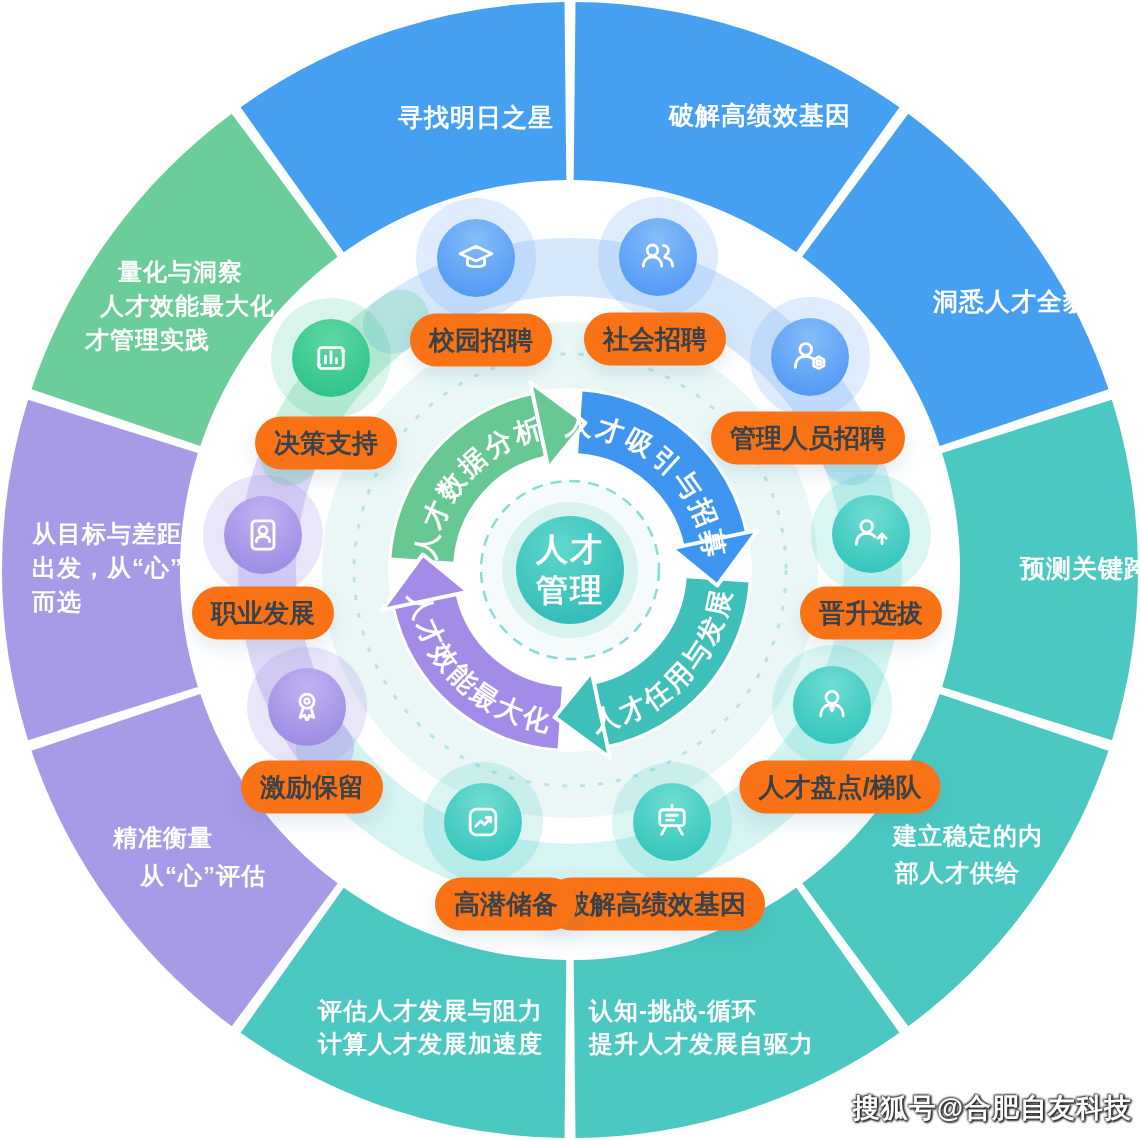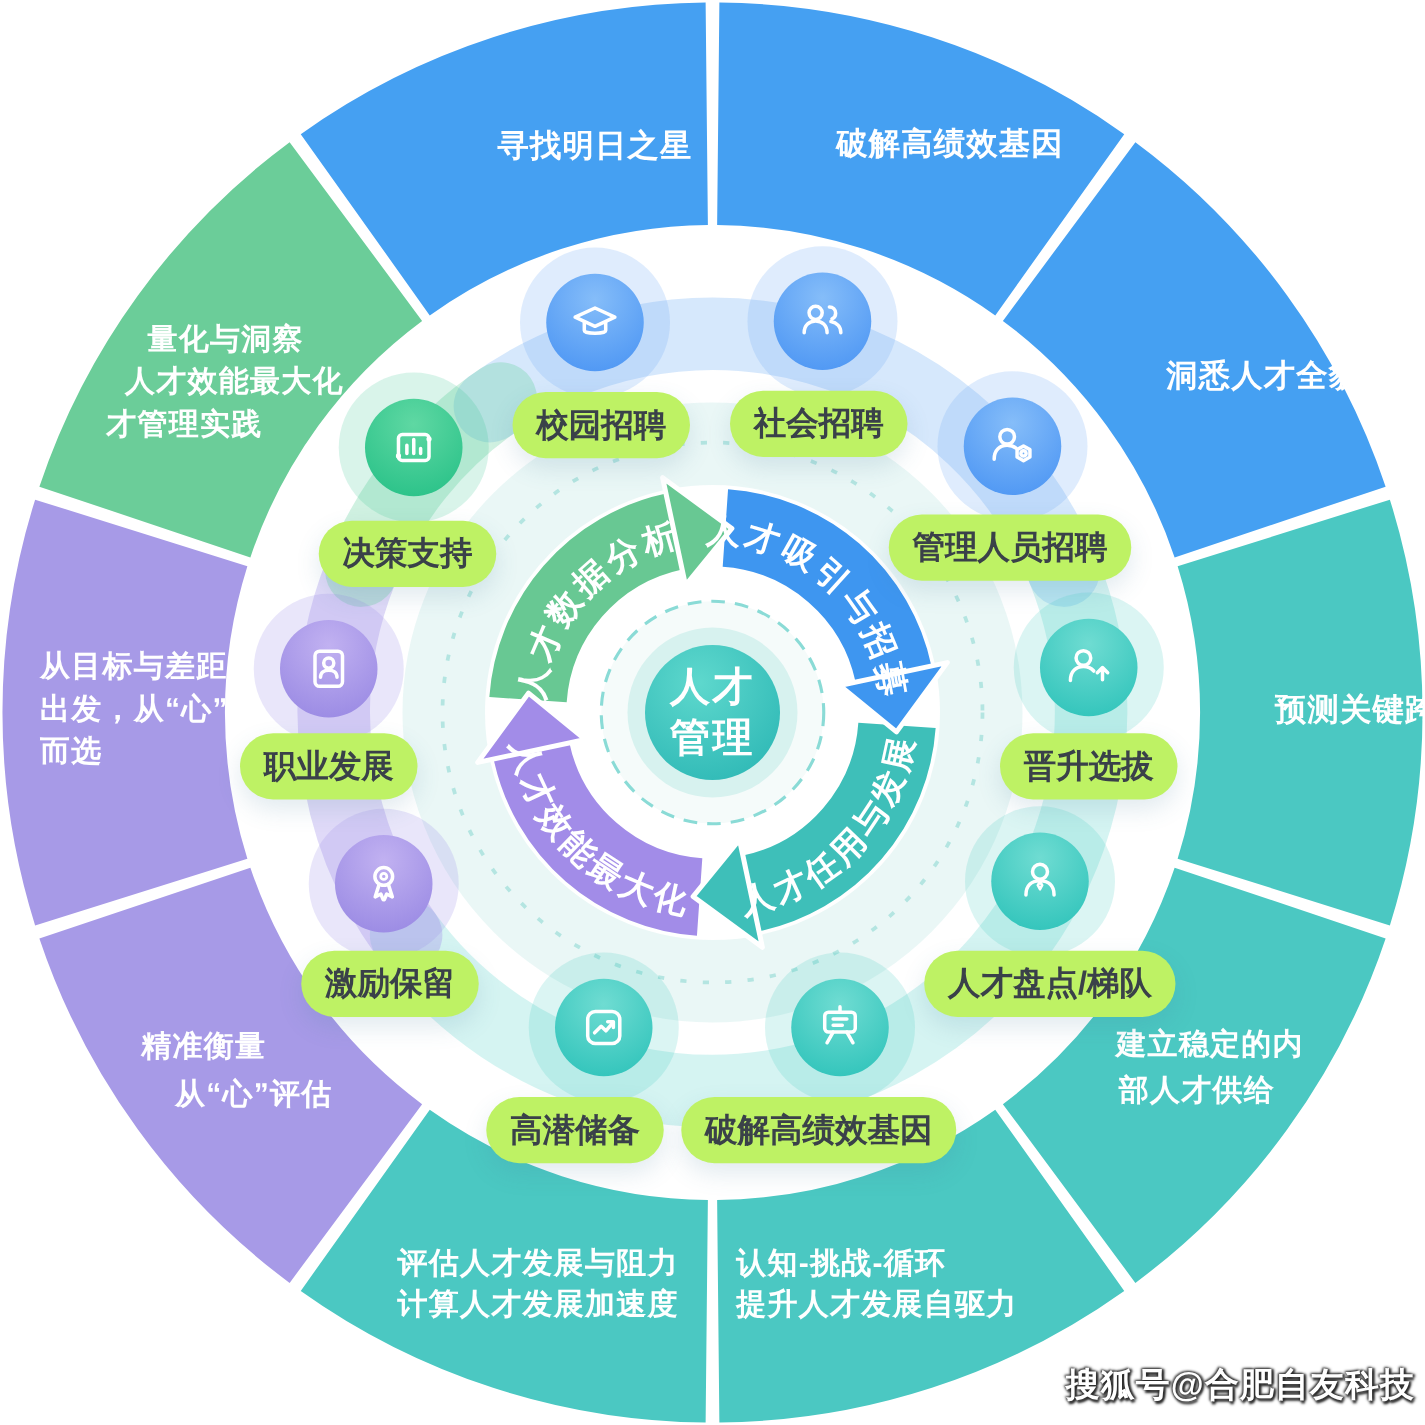--- a/index.html
+++ b/index.html
@@ -19,21 +19,21 @@
   .halo-teal{background:rgba(55,199,190,0.18);}
   .halo-purple{background:rgba(155,139,230,0.22);}
   .halo-green{background:rgba(46,196,140,0.18);}
   .icon-circle{position:absolute;width:78px;height:78px;border-radius:50%;
     transform:translate(-50%,-50%);display:flex;align-items:center;justify-content:center;}
   .ic-blue{background:radial-gradient(circle at 50% 26%,#85bdf9,#4792f3);}
   .ic-teal{background:radial-gradient(circle at 50% 26%,#6fdcd2,#29c1b8);}
   .ic-purple{background:radial-gradient(circle at 50% 26%,#c1b1f1,#9585e2);}
   .ic-green{background:radial-gradient(circle at 50% 26%,#5fd8a3,#23bf85);}
   .icon-circle svg{display:block;}
-  .pill{position:absolute;transform:translate(-50%,-50%);background:#bef264;
+  .pill{position:absolute;transform:translate(-50%,-50%);background:#f97316;
     border-radius:28px;padding:9px 19px;font-size:26px;font-weight:600;color:#3a4149;
     white-space:nowrap;box-shadow:0 8px 20px rgba(70,125,155,0.16);}
   
   .center-label{position:absolute;left:570px;top:570px;transform:translate(-50%,-50%);
     color:#ffffff;font-size:32px;font-weight:700;line-height:41px;text-align:center;
     letter-spacing:2px;}
   .watermark{position:absolute;right:8px;top:1090px;font-size:27px;font-weight:700;
     color:#ffffff;letter-spacing:1px;
     text-shadow:0 0 2px #2a2a2a,1px 2px 2px #2a2a2a,-1px -1px 2px #444,2px 0 2px #333;}
 </style>
@@ -187,21 +187,21 @@
   <div class="pill" style="left:655px;top:904px">破解高绩效基因</div>
 
   <div class="icon-halo halo-teal" style="left:483px;top:822px"></div>
   <div class="icon-circle ic-teal" style="left:483px;top:822px">
     <svg width="44" height="44" viewBox="0 0 36 36" fill="none" stroke="#fff" stroke-width="2.3" stroke-linecap="round" stroke-linejoin="round">
       <rect x="7.5" y="7.5" width="21" height="21" rx="5"></rect>
       <path d="M12 21.5 L16.3 17.2 L19.4 20.2 L24 14.8"></path>
       <path d="M20.6 14.3 H24.3 V18"></path>
     </svg>
   </div>
-  <div class="pill" style="left:460px;top:904px">高潜储备</div>
+  <div class="pill" style="left:506px;top:904px">高潜储备</div>
 
   <div class="icon-halo halo-purple" style="left:307px;top:707px"></div>
   <div class="icon-circle ic-purple" style="left:307px;top:707px">
     <svg width="44" height="44" viewBox="0 0 36 36" fill="none" stroke="#fff" stroke-width="2.3" stroke-linecap="round" stroke-linejoin="round">
       <circle cx="18" cy="13.2" r="5.8"></circle>
       <circle cx="18" cy="13.2" r="2" stroke-width="1.8"></circle>
       <path d="M15 18.4 L12.4 26.6 L16.1 24.7 L17.6 28.4"></path>
       <path d="M21 18.4 L23.6 26.6 L19.9 24.7 L18.4 28.4"></path>
     </svg>
   </div>

